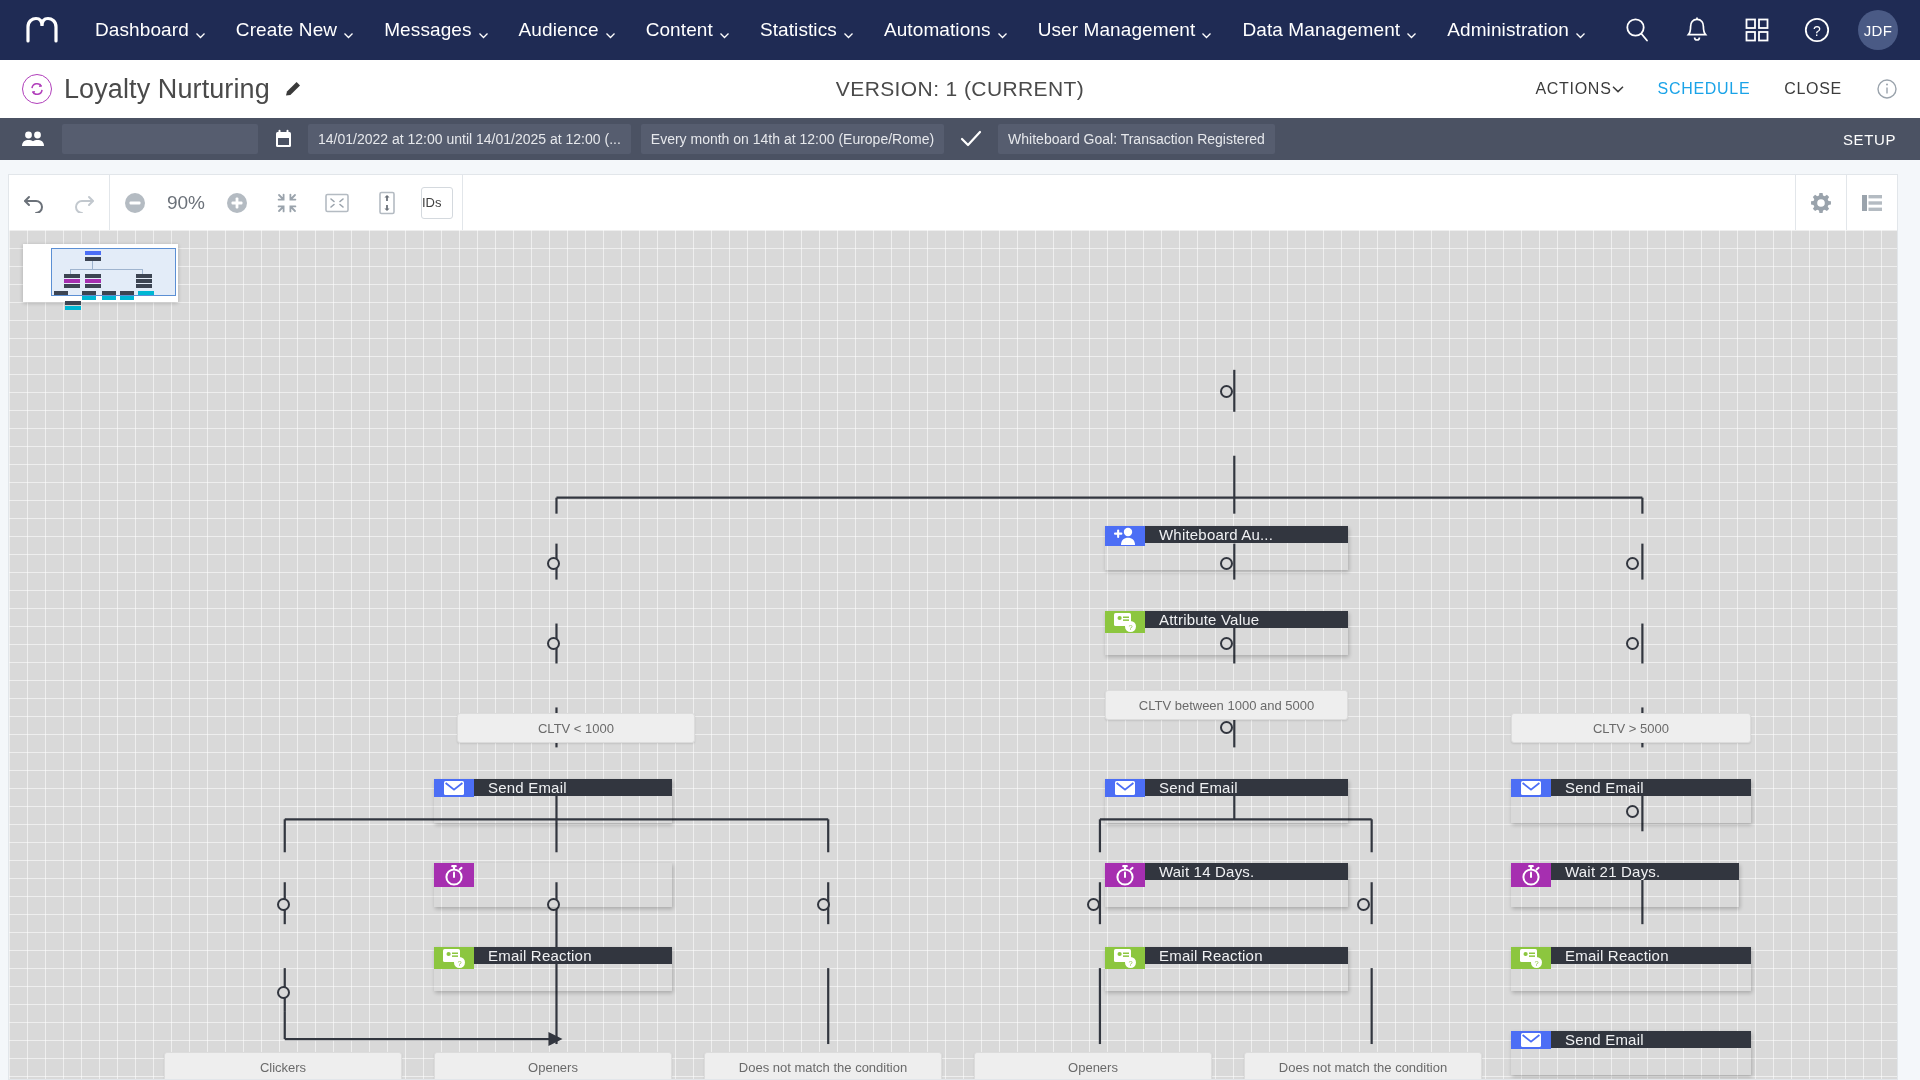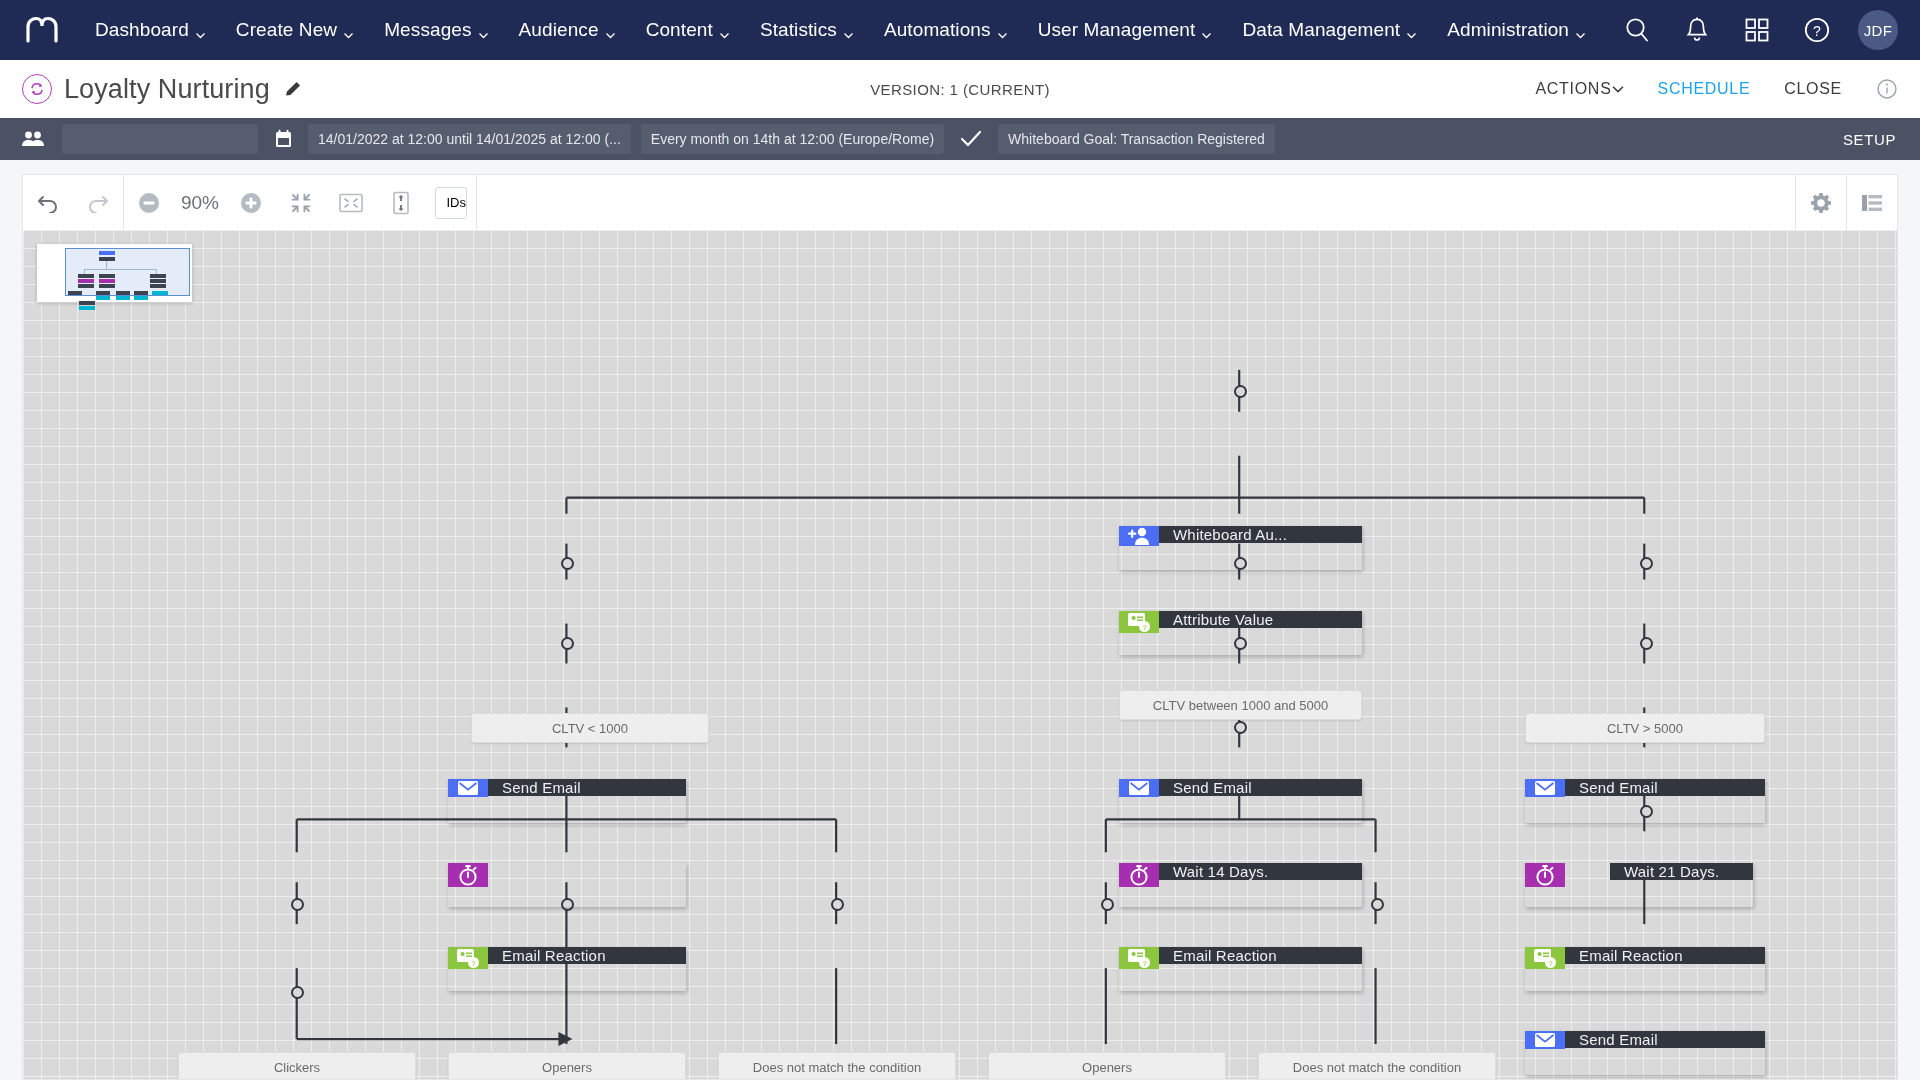--- a/index.html
+++ b/index.html
@@ -38,21 +38,21 @@
   }
   .title-left { display: flex; align-items: center; gap: 12px; }
   .title-circle {
     width: 30px; height: 30px; border-radius: 50%; border: 1.6px solid #b13fbb;
     display: flex; align-items: center; justify-content: center;
   }
   .title-text { font-size: 27px; color: #4a4a4a; font-weight: 400; letter-spacing: .1px; }
   .pencil { margin-left: 1px; display:flex; align-items:center; cursor:pointer;}
   .version {
     position: absolute; left: 50%; transform: translateX(-50%);
-    font-size: 15px; color: #4a4a4a; letter-spacing: .4px; font-weight: 400;
+    font-size: 21px; color: #4a4a4a; letter-spacing: .4px; font-weight: 400;
   }
   .title-right { margin-left: auto; display: flex; align-items: center; gap: 34px; }
   .tb-action { font-size: 16px; color: #3c3c3c; letter-spacing: .7px; cursor: pointer; display:flex; align-items:flex-end; }
   .tb-action.blue { color: #1aa3e8; }
   .info-ic { cursor: pointer; display:flex; }
 
   
   .subbar {
     height: 42px; background: #4b5263; display: flex; align-items: center;
     padding: 0 0 0 14px; gap: 10px; color: #fff;
@@ -65,36 +65,36 @@
   }
   .sb-blank { width: 196px; }
   .sb-cal { width: 30px; display:flex; align-items:center; justify-content:center; cursor:pointer;}
   .sb-check { display: flex; align-items: center; justify-content: center; width: 34px; }
   .sb-setup {
     margin-left: auto; font-size: 15px; letter-spacing: .6px; color: #fff;
     padding-right: 24px; cursor: pointer;
   }
 
   
-  .canvas-wrap { padding: 14px 22px 0 22px; background: #f4f7fa; height: calc(1080px - 160px); }
+  .canvas-wrap { padding: 14px 22px 0 8px; background: #f4f7fa; height: calc(1080px - 160px); }
   .ctoolbar {
     height: 56px; background: #fff; border: 1px solid #e2e6ea; border-bottom: none;
     display: flex; align-items: center;
   }
   .ct-group { display: flex; align-items: center; height: 100%; }
   .ct-sep { width: 1px; height: 100%; background: #e2e6ea; }
   .ct-btn {
     width: 50px; height: 100%; display: flex; align-items: center; justify-content: center;
     cursor: pointer; color: #9aa3ac;
   }
   .ct-zoomlabel { font-size: 19px; color: #6b7179; padding: 0 6px; min-width: 52px; text-align: center; }
   .ct-ids {
     width: 32px; height: 32px; border: 1px solid #d4d9de; border-radius: 3px;
-    display: flex; align-items: center; justify-content: flex-end;
-    font-size: 13px; color: #000000; cursor: pointer;
+    display: flex; align-items: center; justify-content: flex-start;
+    font-size: 13px; color: #404040; cursor: pointer;
   }
   .ct-spacer { flex: 1; }
   .ct-right { display:flex; align-items:center; height:100%; }
 
   
   .canvas {
     position: relative; background: #d9d9d9;
     background-image:
       linear-gradient(to right, rgba(255,255,255,.55) 1px, transparent 1px),
       linear-gradient(to bottom, rgba(255,255,255,.55) 1px, transparent 1px);
@@ -627,21 +627,21 @@
 
     <div class="node" style="left:1502px; top:549px; width:240px;">
       <div class="node-ic ic-blue">
         <svg width="24" height="18" viewBox="0 0 24 18">
             <rect x="2" y="2" width="20" height="14" rx="1.6" fill="#fff"></rect>
             <path d="M3.6 4 L12 10.6 L20.4 4" stroke="#4c6ef5" stroke-width="1.8" fill="none"></path>
           </svg>
       </div>
       <div class="node-lbl">Send Email</div>
     </div>
-    <div class="node" style="left:1502px; top:633px; width:228px;gap:45px;">
+    <div class="node" style="left:1502px; top:633px; width:228px;">
       <div class="node-ic ic-purple">
         <svg width="24" height="24" viewBox="0 0 24 24" fill="none">
             <circle cx="12" cy="14" r="7.6" stroke="#fff" stroke-width="2"></circle>
             <path d="M12 14 V9.4" stroke="#fff" stroke-width="2" stroke-linecap="round"></path>
             <rect x="9.2" y="2" width="5.6" height="2.3" rx="1" fill="#fff"></rect>
             <rect x="11" y="4" width="2" height="2.2" fill="#fff"></rect>
             <path d="M17.6 6.6 L19.6 4.8" stroke="#fff" stroke-width="2" stroke-linecap="round"></path>
           </svg>
       </div>
       <div class="node-lbl">Wait 21 Days.</div>

